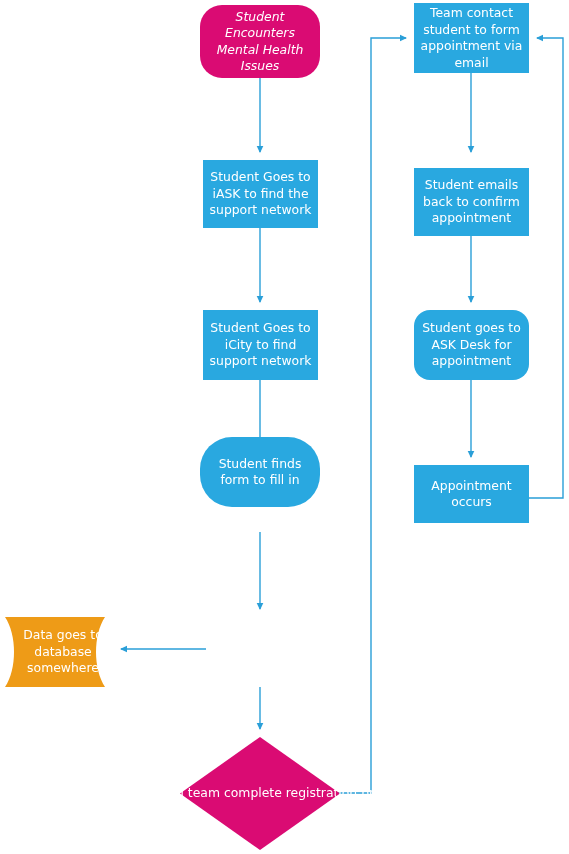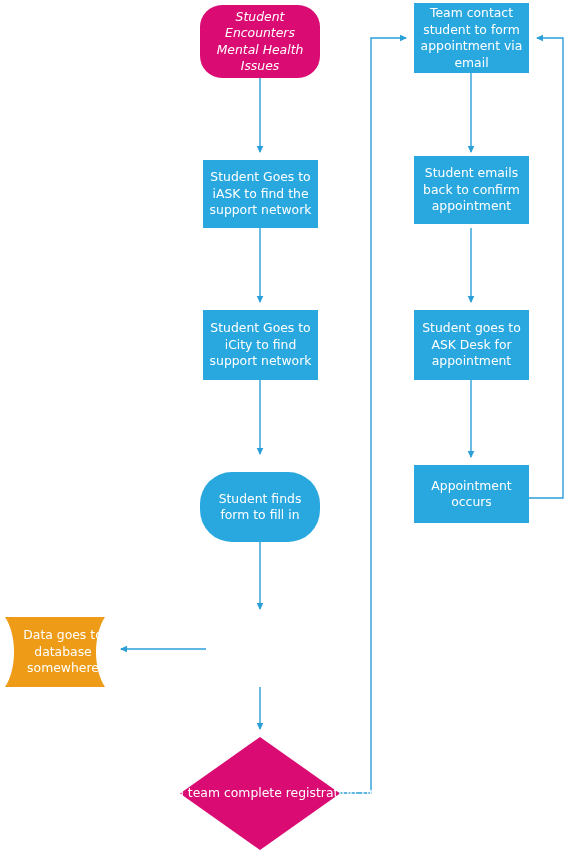--- a/index.html
+++ b/index.html
@@ -108,46 +108,46 @@
   </div>
 
   <div class="node process" style="left:203px;top:160px;width:115px;height:68px;">
     <span class="lbl">Student Goes to iASK to find the support network</span>
   </div>
 
   <div class="node process" style="left:203px;top:310px;width:115px;height:70px;">
     <span class="lbl">Student Goes to iCity to find support network</span>
   </div>
 
-  <div class="node process" style="left:200px;top:472px;width:120px;height:70px;border-radius:32px;">
+  <div class="node process" style="left:200px;top:437px;width:120px;height:70px;border-radius:32px;">
     <span class="lbl">Student finds form to fill in</span>
   </div>
 
 
   <div class="node storeddata" style="left:5px;top:617px;width:116px;height:70px;">
     <svg class="storedbg" viewBox="0 0 116 70" preserveAspectRatio="none">
       <path d="M0,0 C12,18 12,52 0,70 L100,70 C88,52 88,18 100,0 Z" fill="#EE9B17"></path>
     </svg>
     <span class="lbl">Data goes to database somewhere</span>
   </div>
 
   <div class="node decision" style="left:180px;top:737px;width:160px;height:113px;">
     <div class="diamondbg"></div>
     <span class="lbl ovf" style="width:auto;margin-left:12px;">Wellbeing team complete registration process</span>
   </div>
 
   <div class="node process" style="left:414px;top:3px;width:115px;height:70px;">
     <span class="lbl">Team contact student to form appointment via email</span>
   </div>
 
-  <div class="node process" style="left:414px;top:156px;width:115px;height:68px;">
+  <div class="node process" style="left:414px;top:168px;width:115px;height:68px;">
     <span class="lbl">Student emails back to confirm appointment</span>
   </div>
 
-  <div class="node process" style="left:414px;top:310px;width:115px;height:70px;">
+  <div class="node process" style="left:414px;top:310px;width:115px;height:70px;border-radius:16px;">
     <span class="lbl">Student goes to ASK Desk for appointment</span>
   </div>
 
   <div class="node process" style="left:414px;top:465px;width:115px;height:58px;">
     <span class="lbl">Appointment occurs</span>
   </div>
 
 </div>
 
 </body></html>

